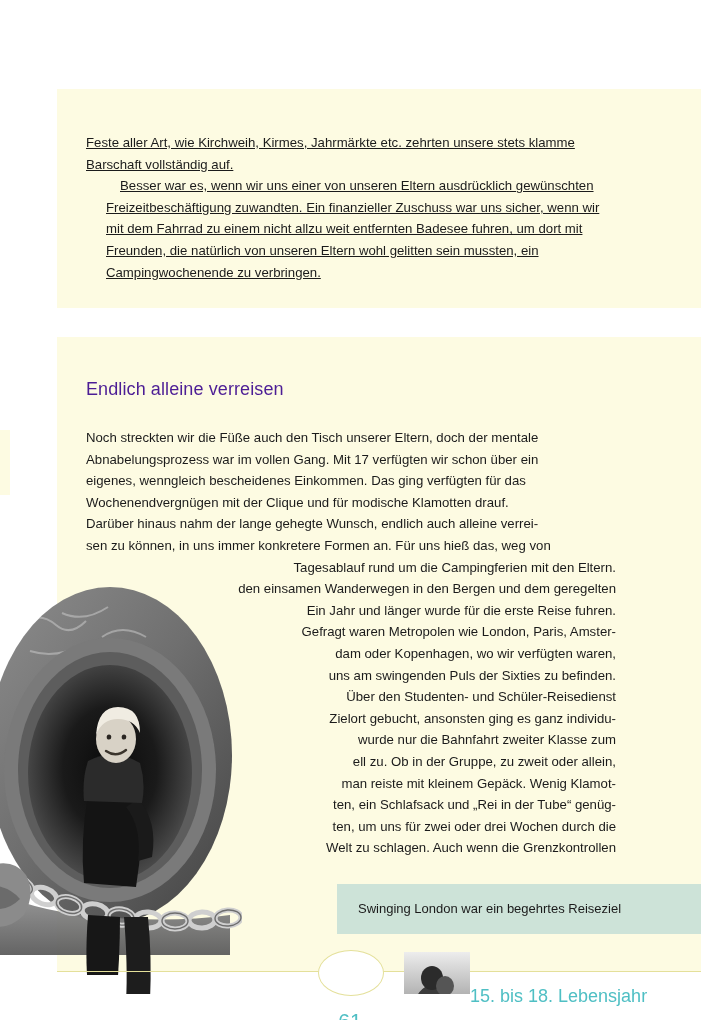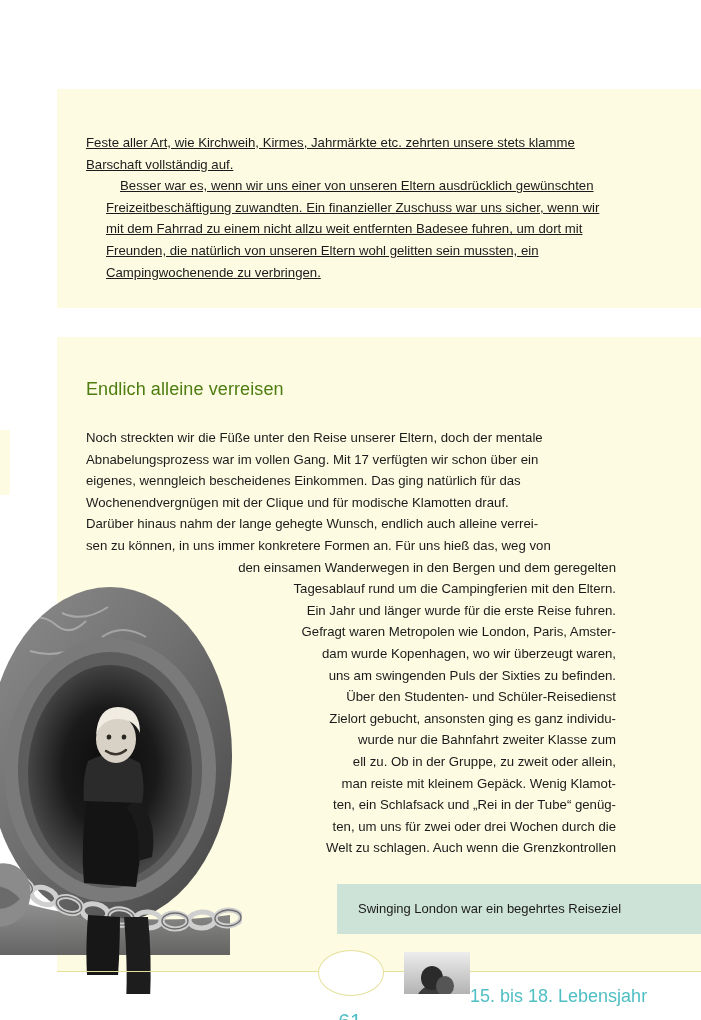--- a/index.html
+++ b/index.html
@@ -65,21 +65,21 @@
     top: 132px;
     width: 524px;
     text-decoration: underline;
   }
 
   .section-title {
     position: absolute;
     left: 86px;
     top: 379px;
     font-size: 18px;
-    color: #4d7c0f;
+    color: #4c1d95;
     letter-spacing: .1px;
     text-align: right;
   }
 
   #main-text {
     left: 86px;
     top: 427px;
     width: 530px;
   }
   
@@ -183,31 +183,31 @@
 
 <div class="para" id="top-text">
   <p>Feste aller Art, wie Kirchweih, Kirmes, Jahrmärkte etc. zehrten unsere stets klamme Barschaft vollständig auf.</p>
   <p class="indent">Besser war es, wenn wir uns einer von unseren Eltern ausdrücklich gewünschten Freizeitbeschäftigung zuwandten. Ein finanzieller Zuschuss war uns sicher, wenn wir mit dem Fahrrad zu einem nicht allzu weit entfernten Badesee fuhren, um dort mit Freunden, die natürlich von unseren Eltern wohl gelitten sein mussten, ein Campingwochenende zu verbringen.</p>
 </div>
 
 <div class="section-title">Endlich alleine verreisen</div>
 
 <div class="para" id="main-text">
   <div class="flow">
-    <span>Noch streckten wir die Füße unter den Reise unserer Eltern, doch der mentale</span>
+    <span>Noch streckten wir die Füße auch den Tisch unserer Eltern, doch der mentale</span>
     <span>Abnabelungsprozess war im vollen Gang. Mit 17 verfügten wir schon über ein</span>
-    <span>eigenes, wenngleich bescheidenes Einkommen. Das ging natürlich für das</span>
+    <span>eigenes, wenngleich bescheidenes Einkommen. Das ging verfügten für das</span>
     <span>Wochenendvergnügen mit der Clique und für modische Klamotten drauf.</span>
     <span>Darüber hinaus nahm der lange gehegte Wunsch, endlich auch alleine verrei-</span>
     <span>sen zu können, in uns immer konkretere Formen an. Für uns hieß das, weg von</span>
+    <span class="r">Tagesablauf rund um die Campingferien mit den Eltern.</span>
     <span class="r">den einsamen Wanderwegen in den Bergen und dem geregelten</span>
-    <span class="r">Tagesablauf rund um die Campingferien mit den Eltern.</span>
     <span class="r">Ein Jahr und länger wurde für die erste Reise fuhren.</span>
     <span class="r">Gefragt waren Metropolen wie London, Paris, Amster-</span>
-    <span class="r">dam wurde Kopenhagen, wo wir überzeugt waren,</span>
+    <span class="r">dam oder Kopenhagen, wo wir verfügten waren,</span>
     <span class="r">uns am swingenden Puls der Sixties zu befinden.</span>
     <span class="r">Über den Studenten- und Schüler-Reisedienst</span>
     <span class="r">Zielort gebucht, ansonsten ging es ganz individu-</span>
     <span class="r">wurde nur die Bahnfahrt zweiter Klasse zum</span>
     <span class="r">ell zu. Ob in der Gruppe, zu zweit oder allein,</span>
     <span class="r">man reiste mit kleinem Gepäck. Wenig Klamot-</span>
     <span class="r">ten, ein Schlafsack und „Rei in der Tube“ genüg-</span>
     <span class="r">ten, um uns für zwei oder drei Wochen durch die</span>
     <span class="r">Welt zu schlagen. Auch wenn die Grenzkontrollen</span>
   </div>

